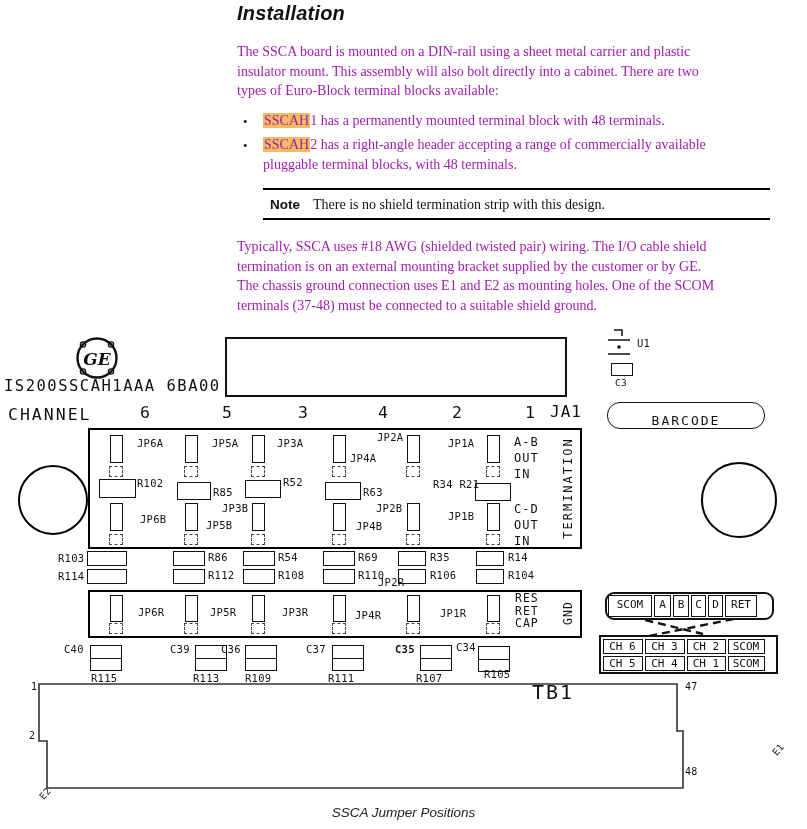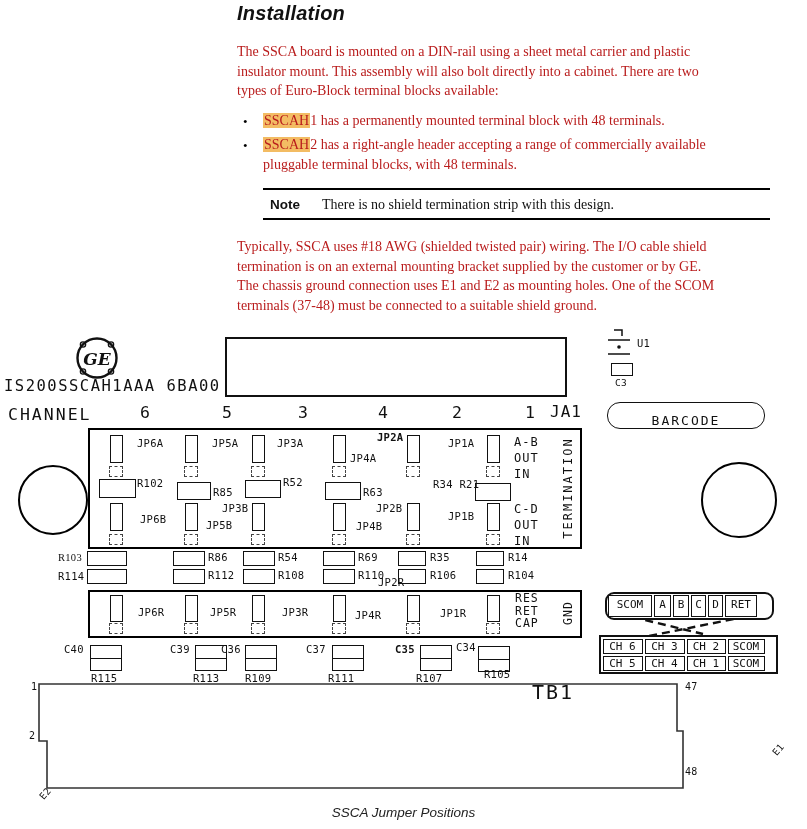--- a/index.html
+++ b/index.html
@@ -2,26 +2,26 @@
 <html><head>
 <meta charset="utf-8">
 <style>
   html,body{margin:0;padding:0;background:#fff;}
   body{width:807px;height:829px;position:relative;overflow:hidden;color:#111;}
   .serif{font-family:"Liberation Serif",serif;}
   .sans{font-family:"Liberation Sans",sans-serif;}
   .abs{position:absolute;}
   
   .title{left:237px;top:2px;font-size:20px;font-weight:bold;font-style:italic;letter-spacing:.2px;}
-  .body-text{font-size:14px;line-height:19.5px;white-space:pre-line;color:#b91c1c;}
+  .body-text{font-size:14px;line-height:19.5px;white-space:pre-line;color:#a21caf;}
   .bullet-dot{font-size:13px;color:#000;}
   .hl{padding:0 1px;}
   .note-box{left:263px;top:188px;width:500px;border-top:2px solid #000;border-bottom:2px solid #000;padding:5px 0 5px 7px;}
   .note-label{font-family:"Liberation Sans",sans-serif;font-weight:bold;font-size:13.5px;}
-  .note-text{font-family:"Liberation Serif",serif;font-size:14px;margin-left:22px;}
+  .note-text{font-family:"Liberation Serif",serif;font-size:14px;margin-left:13px;}
   .caption{left:0;top:805px;width:807px;text-align:center;font-style:italic;font-size:13.5px;color:#222;}
   
   .lbl{position:absolute;font-family:"DejaVu Sans Mono",monospace;font-size:10.5px;letter-spacing:.3px;white-space:pre;color:#111;}
   .big-lbl{font-size:16.5px;letter-spacing:2px;}
   .rect{position:absolute;border:1.6px solid #111;background:#fff;box-sizing:border-box;}
   .block{position:absolute;border:2.5px solid #000;box-sizing:border-box;}
   .jp{position:absolute;width:13px;height:28px;border:1.6px solid #111;box-sizing:border-box;}
   .jp::after{content:"";position:absolute;left:-1.6px;top:30px;width:12px;height:9px;border:1.3px dashed #444;}
   .jp.short{height:27px}
   .jp.short::after{top:27px;}
@@ -119,21 +119,21 @@
 <div class="jp" style="left:110px;top:435px;"></div>
 <div class="jp" style="left:185px;top:435px;"></div>
 <div class="jp" style="left:252px;top:435px;"></div>
 <div class="jp" style="left:333px;top:435px;"></div>
 <div class="jp" style="left:407px;top:435px;"></div>
 <div class="jp" style="left:487px;top:435px;"></div>
 <div class="lbl" style="left:137px;top:437px;">JP6A</div>
 <div class="lbl" style="left:212px;top:437px;">JP5A</div>
 <div class="lbl" style="left:277px;top:437px;">JP3A</div>
 <div class="lbl" style="left:350px;top:452px;">JP4A</div>
-<div class="lbl" style="left:377px;top:431px;font-weight:bold;">JP2A</div>
+<div class="lbl" style="left:377px;top:431px;">JP2A</div>
 <div class="lbl" style="left:448px;top:437px;">JP1A</div>
 
 <div class="rect" style="left:99px;top:479px;width:37px;height:19px;"></div>
 <div class="rect" style="left:177px;top:482px;width:34px;height:18px;"></div>
 <div class="rect" style="left:245px;top:480px;width:36px;height:18px;"></div>
 <div class="rect" style="left:325px;top:482px;width:36px;height:18px;"></div>
 <div class="rect" style="left:475px;top:483px;width:36px;height:18px;"></div>
 <div class="lbl" style="left:137px;top:477px;">R102</div>
 <div class="lbl" style="left:213px;top:486px;">R85</div>
 <div class="lbl" style="left:283px;top:476px;">R52</div>
@@ -166,21 +166,21 @@
 <div class="rect" style="left:173px;top:551px;width:32px;height:15px;"></div>
 <div class="rect" style="left:173px;top:569px;width:32px;height:15px;"></div>
 <div class="rect" style="left:243px;top:551px;width:32px;height:15px;"></div>
 <div class="rect" style="left:243px;top:569px;width:32px;height:15px;"></div>
 <div class="rect" style="left:323px;top:551px;width:32px;height:15px;"></div>
 <div class="rect" style="left:323px;top:569px;width:32px;height:15px;"></div>
 <div class="rect" style="left:398px;top:551px;width:28px;height:15px;"></div>
 <div class="rect" style="left:398px;top:569px;width:28px;height:15px;"></div>
 <div class="rect" style="left:476px;top:551px;width:28px;height:15px;"></div>
 <div class="rect" style="left:476px;top:569px;width:28px;height:15px;"></div>
-<div class="lbl" style="left:58px;top:552px;font-family:Liberation Serif, serif;">R103</div>
+<div class="lbl" style="left:58px;top:552px;">R103</div>
 <div class="lbl" style="left:58px;top:570px;">R114</div>
 <div class="lbl" style="left:208px;top:551px;">R86</div>
 <div class="lbl" style="left:208px;top:569px;">R112</div>
 <div class="lbl" style="left:278px;top:551px;">R54</div>
 <div class="lbl" style="left:278px;top:569px;">R108</div>
 <div class="lbl" style="left:358px;top:551px;">R69</div>
 <div class="lbl" style="left:358px;top:569px;">R110</div>
 <div class="lbl" style="left:430px;top:551px;">R35</div>
 <div class="lbl" style="left:430px;top:569px;">R106</div>
 <div class="lbl" style="left:508px;top:551px;">R14</div>

